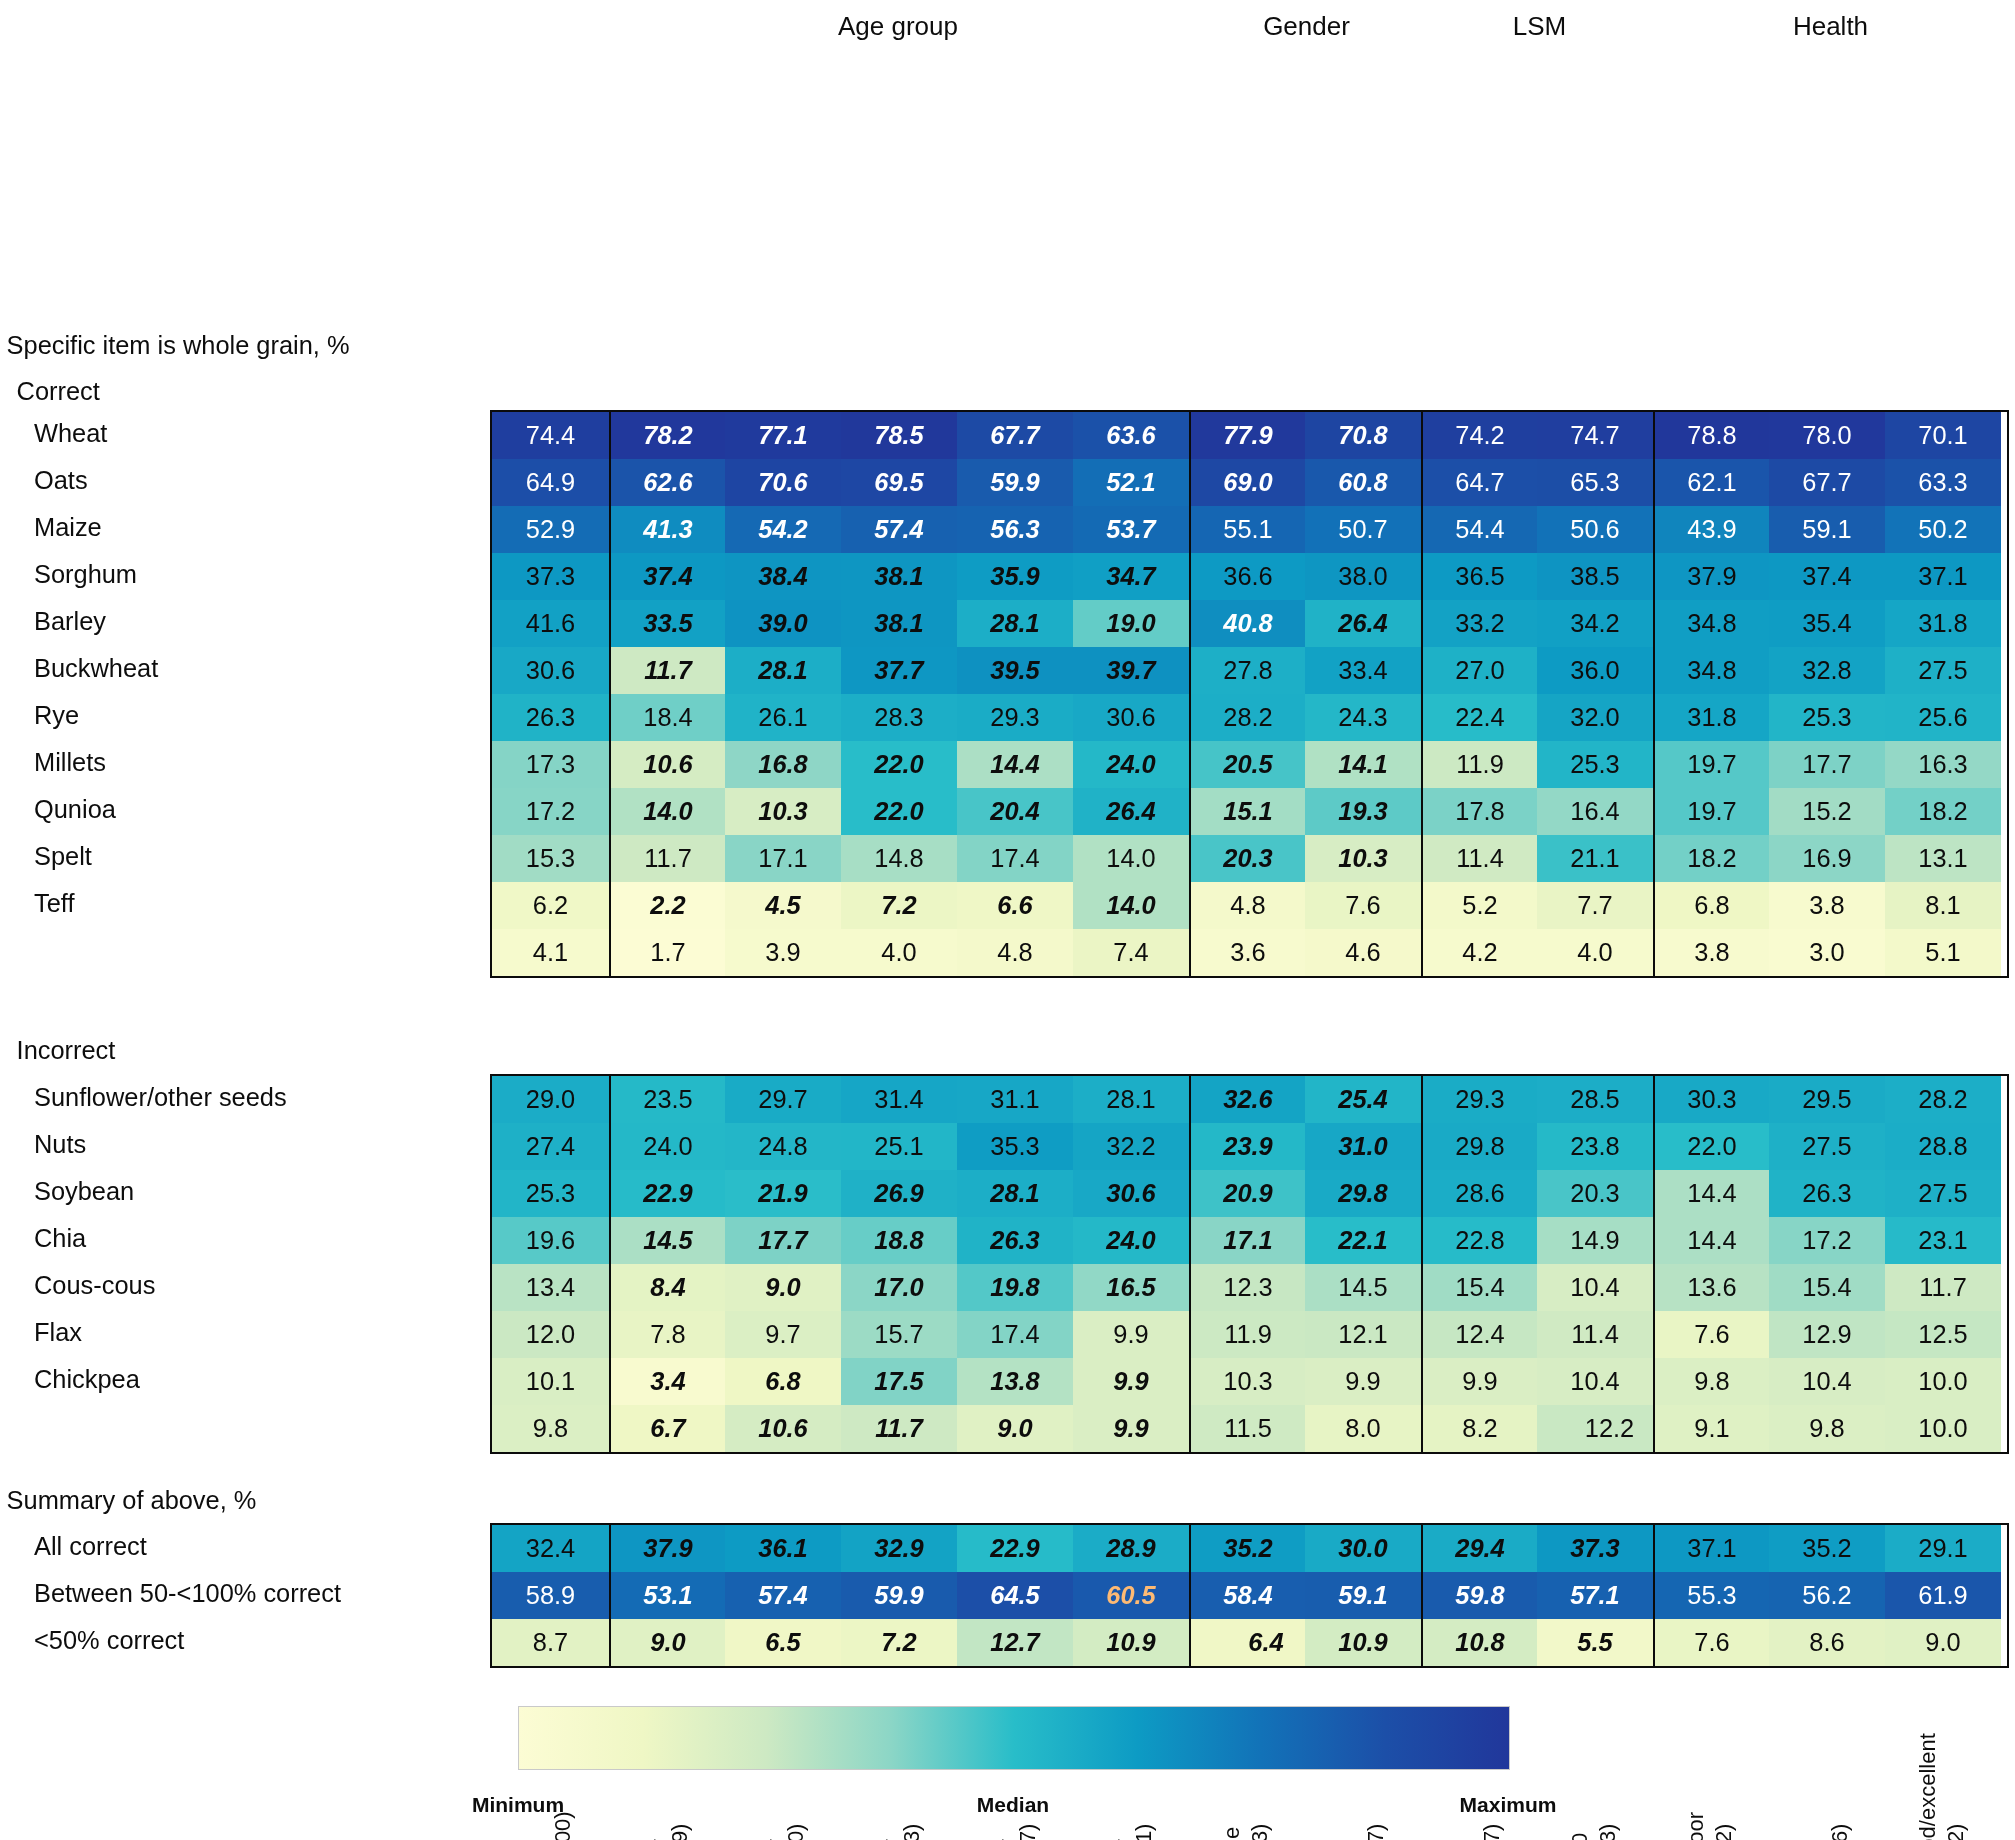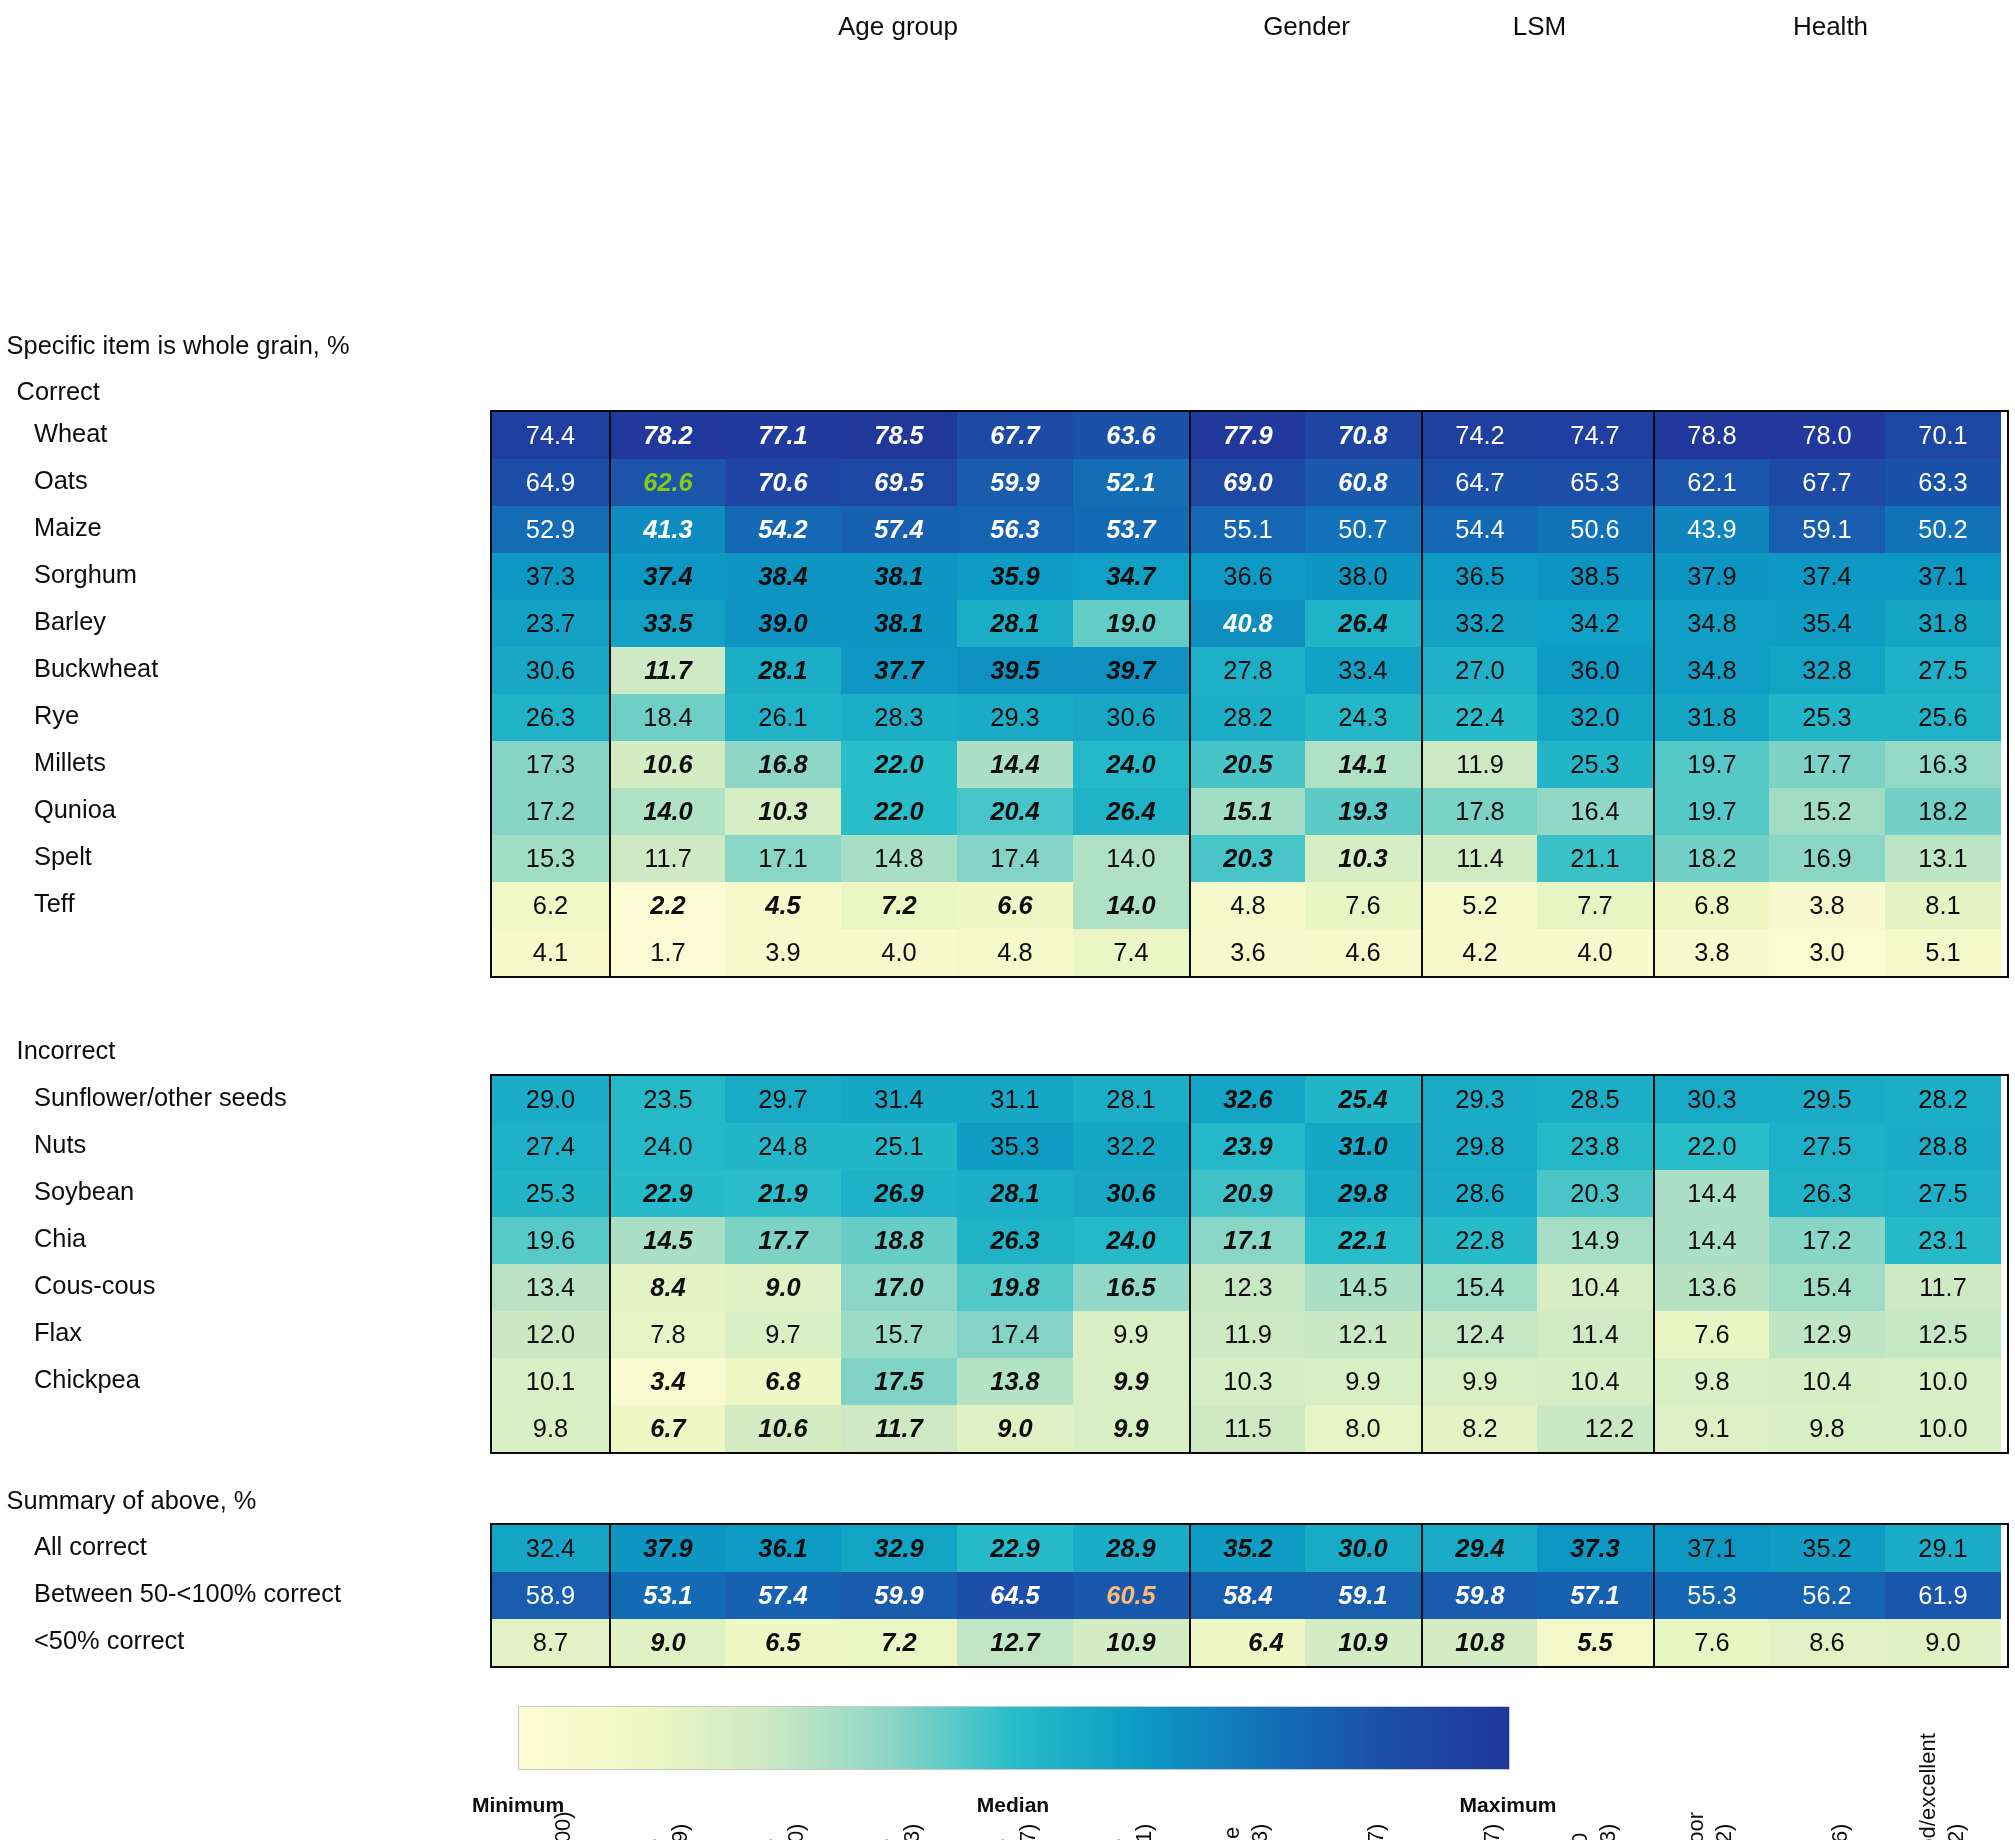--- a/index.html
+++ b/index.html
@@ -186,21 +186,21 @@
       <div class="cell sig" style="background: rgb(29, 74, 165); color: rgb(255, 255, 255);">67.7</div>
       <div class="cell sig" style="background: rgb(27, 81, 169); color: rgb(255, 255, 255);">63.6</div>
       <div class="cell sep sig" style="background: rgb(33, 57, 156); color: rgb(255, 255, 255);">77.9</div>
       <div class="cell sig" style="background: rgb(30, 69, 162); color: rgb(255, 255, 255);">70.8</div>
       <div class="cell sep" style="background: rgb(31, 63, 159); color: rgb(255, 255, 255);">74.2</div>
       <div class="cell" style="background: rgb(32, 62, 159); color: rgb(255, 255, 255);">74.7</div>
       <div class="cell sep" style="background: rgb(33, 55, 155); color: rgb(255, 255, 255);">78.8</div>
       <div class="cell" style="background: rgb(33, 56, 156); color: rgb(255, 255, 255);">78.0</div>
       <div class="cell" style="background: rgb(30, 70, 163); color: rgb(255, 255, 255);">70.1</div>
       <div class="cell" style="background: rgb(28, 78, 168); color: rgb(255, 255, 255);">64.9</div>
-      <div class="cell sep sig" style="background: rgb(27, 84, 170); color: #84cc16;">62.6</div>
+      <div class="cell sep sig" style="background: rgb(27, 84, 170); color: #ffffff;">62.6</div>
       <div class="cell sig" style="background: rgb(30, 69, 163); color: rgb(255, 255, 255);">70.6</div>
       <div class="cell sig" style="background: rgb(30, 71, 164); color: rgb(255, 255, 255);">69.5</div>
       <div class="cell sig" style="background: rgb(25, 91, 173); color: rgb(255, 255, 255);">59.9</div>
       <div class="cell sig" style="background: rgb(19, 110, 182); color: rgb(255, 255, 255);">52.1</div>
       <div class="cell sep sig" style="background: rgb(30, 72, 164); color: rgb(255, 255, 255);">69.0</div>
       <div class="cell sig" style="background: rgb(25, 88, 172); color: rgb(255, 255, 255);">60.8</div>
       <div class="cell sep" style="background: rgb(28, 79, 168); color: rgb(255, 255, 255);">64.7</div>
       <div class="cell" style="background: rgb(28, 78, 167); color: rgb(255, 255, 255);">65.3</div>
       <div class="cell sep" style="background: rgb(26, 85, 171); color: rgb(255, 255, 255);">62.1</div>
       <div class="cell" style="background: rgb(29, 74, 165); color: rgb(255, 255, 255);">67.7</div>
@@ -224,21 +224,21 @@
       <div class="cell sig" style="background: rgb(14, 150, 194); color: rgb(13, 13, 13);">38.1</div>
       <div class="cell sig" style="background: rgb(14, 156, 196); color: rgb(13, 13, 13);">35.9</div>
       <div class="cell sig" style="background: rgb(16, 159, 197); color: rgb(13, 13, 13);">34.7</div>
       <div class="cell sep" style="background: rgb(13, 154, 196); color: rgb(13, 13, 13);">36.6</div>
       <div class="cell" style="background: rgb(14, 150, 194); color: rgb(13, 13, 13);">38.0</div>
       <div class="cell sep" style="background: rgb(13, 154, 196); color: rgb(13, 13, 13);">36.5</div>
       <div class="cell" style="background: rgb(14, 148, 194); color: rgb(13, 13, 13);">38.5</div>
       <div class="cell sep" style="background: rgb(14, 150, 195); color: rgb(13, 13, 13);">37.9</div>
       <div class="cell" style="background: rgb(13, 152, 195); color: rgb(13, 13, 13);">37.4</div>
       <div class="cell" style="background: rgb(13, 152, 195); color: rgb(13, 13, 13);">37.1</div>
-      <div class="cell" style="background: rgb(18, 161, 197); color: rgb(13, 13, 13);">23.7</div>
+      <div class="cell" style="background: rgb(18, 161, 197); color: rgb(13, 13, 13);">41.6</div>
       <div class="cell sep sig" style="background: rgb(18, 161, 197); color: rgb(13, 13, 13);">33.5</div>
       <div class="cell sig" style="background: rgb(14, 147, 194); color: rgb(13, 13, 13);">39.0</div>
       <div class="cell sig" style="background: rgb(14, 150, 194); color: rgb(13, 13, 13);">38.1</div>
       <div class="cell sig" style="background: rgb(28, 174, 199); color: rgb(13, 13, 13);">28.1</div>
       <div class="cell sig" style="background: rgb(99, 204, 199); color: rgb(13, 13, 13);">19.0</div>
       <div class="cell sep sig" style="background: rgb(15, 142, 192); color: rgb(255, 255, 255);">40.8</div>
       <div class="cell sig" style="background: rgb(32, 178, 199); color: rgb(13, 13, 13);">26.4</div>
       <div class="cell sep" style="background: rgb(19, 162, 197); color: rgb(13, 13, 13);">33.2</div>
       <div class="cell" style="background: rgb(17, 160, 197); color: rgb(13, 13, 13);">34.2</div>
       <div class="cell sep" style="background: rgb(16, 158, 196); color: rgb(13, 13, 13);">34.8</div>

